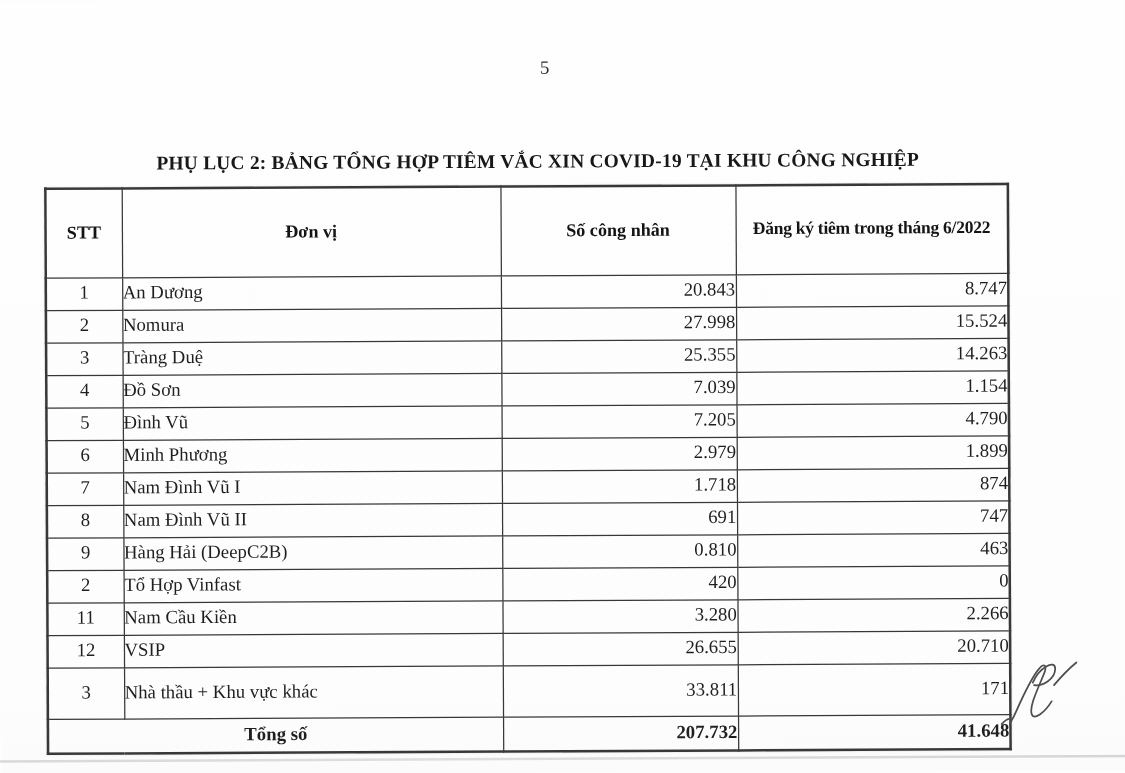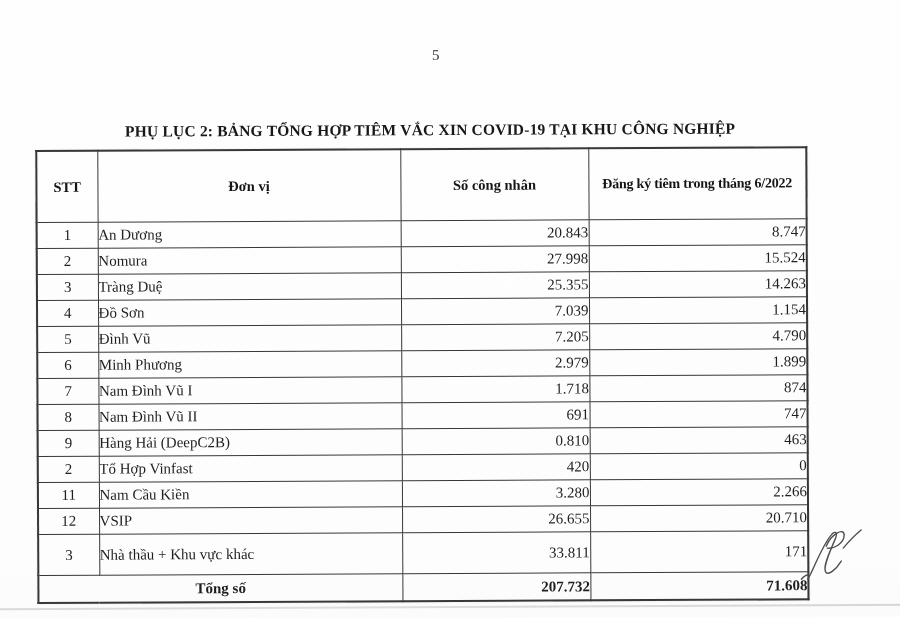--- a/index.html
+++ b/index.html
@@ -201,21 +201,21 @@
         <td class="c-stt">3</td>
         <td class="c-name">Nhà thầu + Khu vực khác</td>
         <td class="c-num">33.811</td>
         <td class="c-num">171</td>
       </tr>
     </tbody>
     <tfoot>
       <tr>
         <td colspan="2" class="total-label">Tổng số</td>
         <td class="c-num">207.732</td>
-        <td class="c-num">71.608</td>
+        <td class="c-num">41.648</td>
       </tr>
     </tfoot>
   </table>
 
   <svg class="signature" viewBox="0 0 78 64" xmlns="http://www.w3.org/2000/svg">
     <g fill="none" stroke="#4f4f4f" stroke-width="1.4" stroke-linecap="round">
       <path d="M8,57 C13,51 18,52 15,56 C13,59 17,53 20,46 C25,35 32,20 38,13 C42,8 45,10 42,17 C37,29 30,43 32,49 C34,55 43,47 48,39"></path>
       <path d="M33,24 C38,12 51,5 51,13 C51,21 41,27 34,26"></path>
       <path d="M50,26 C56,19 63,12 68,8"></path>
     </g>

